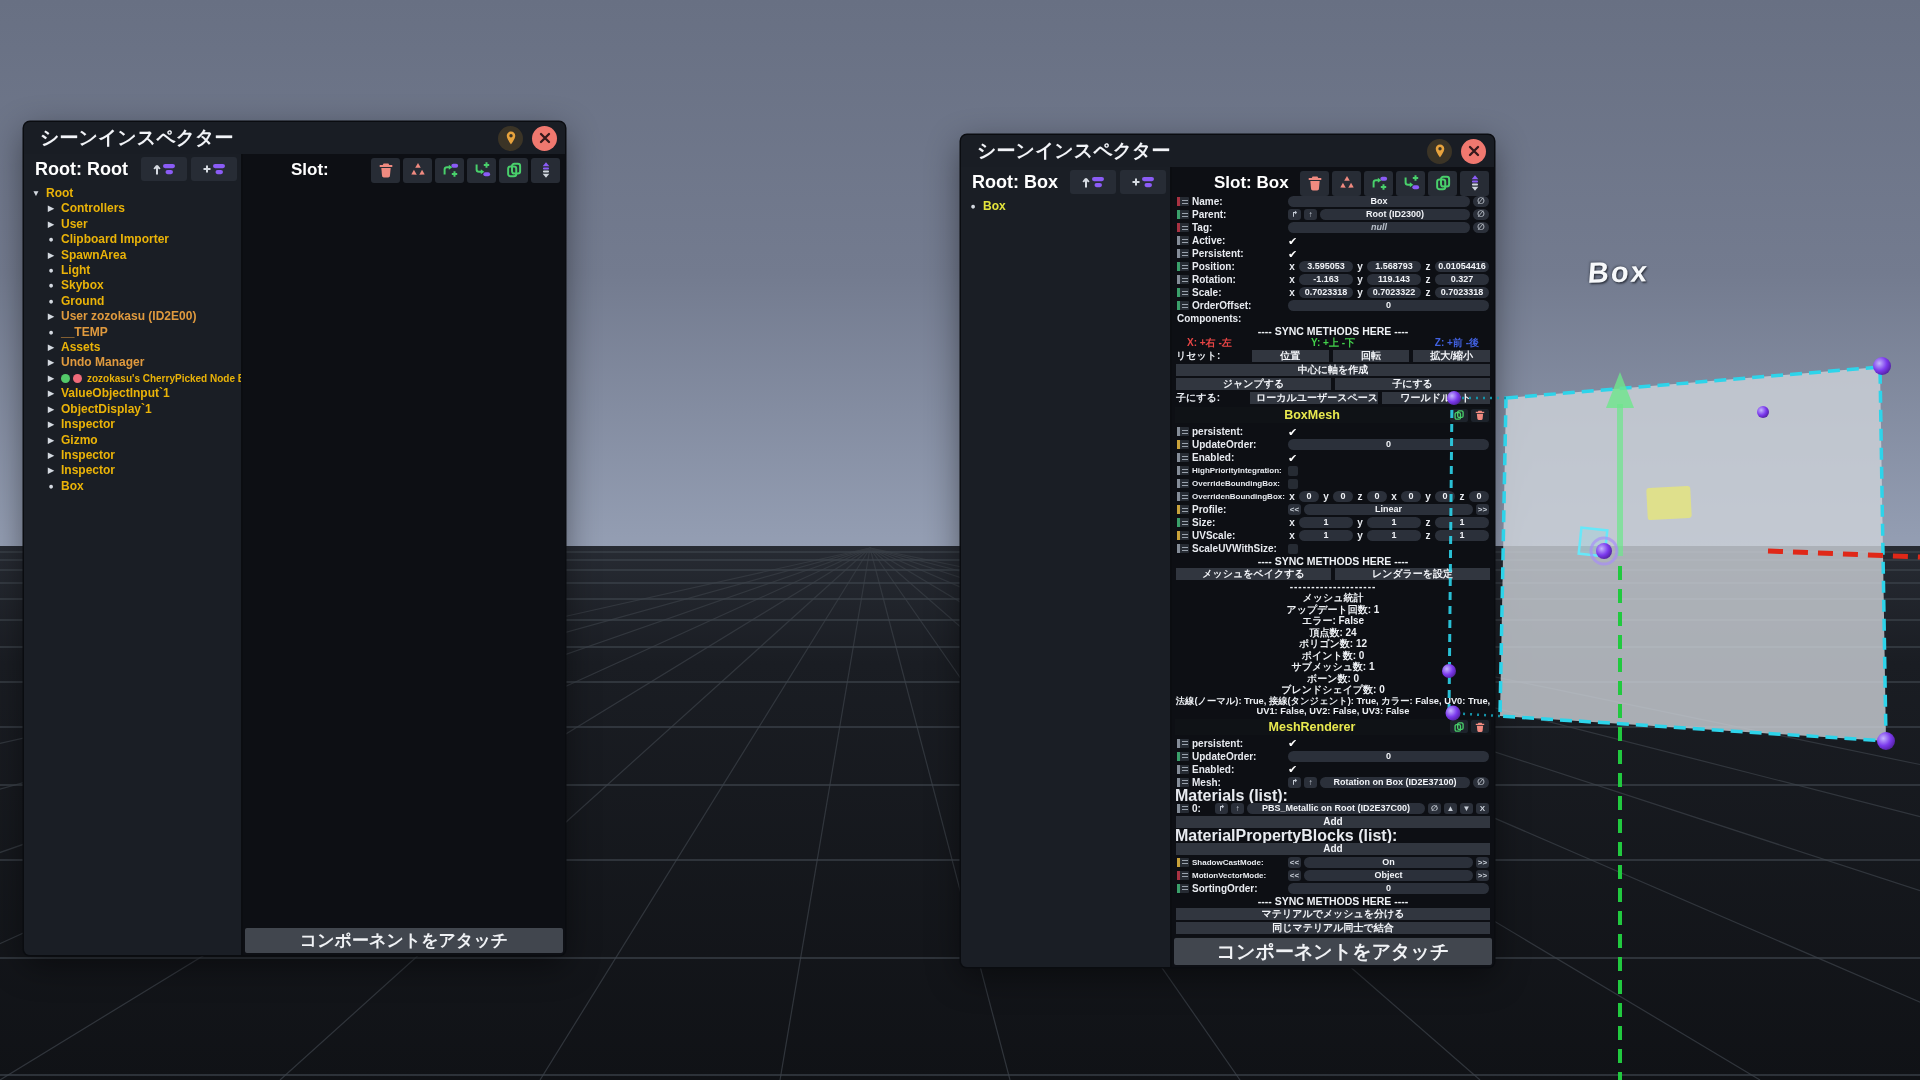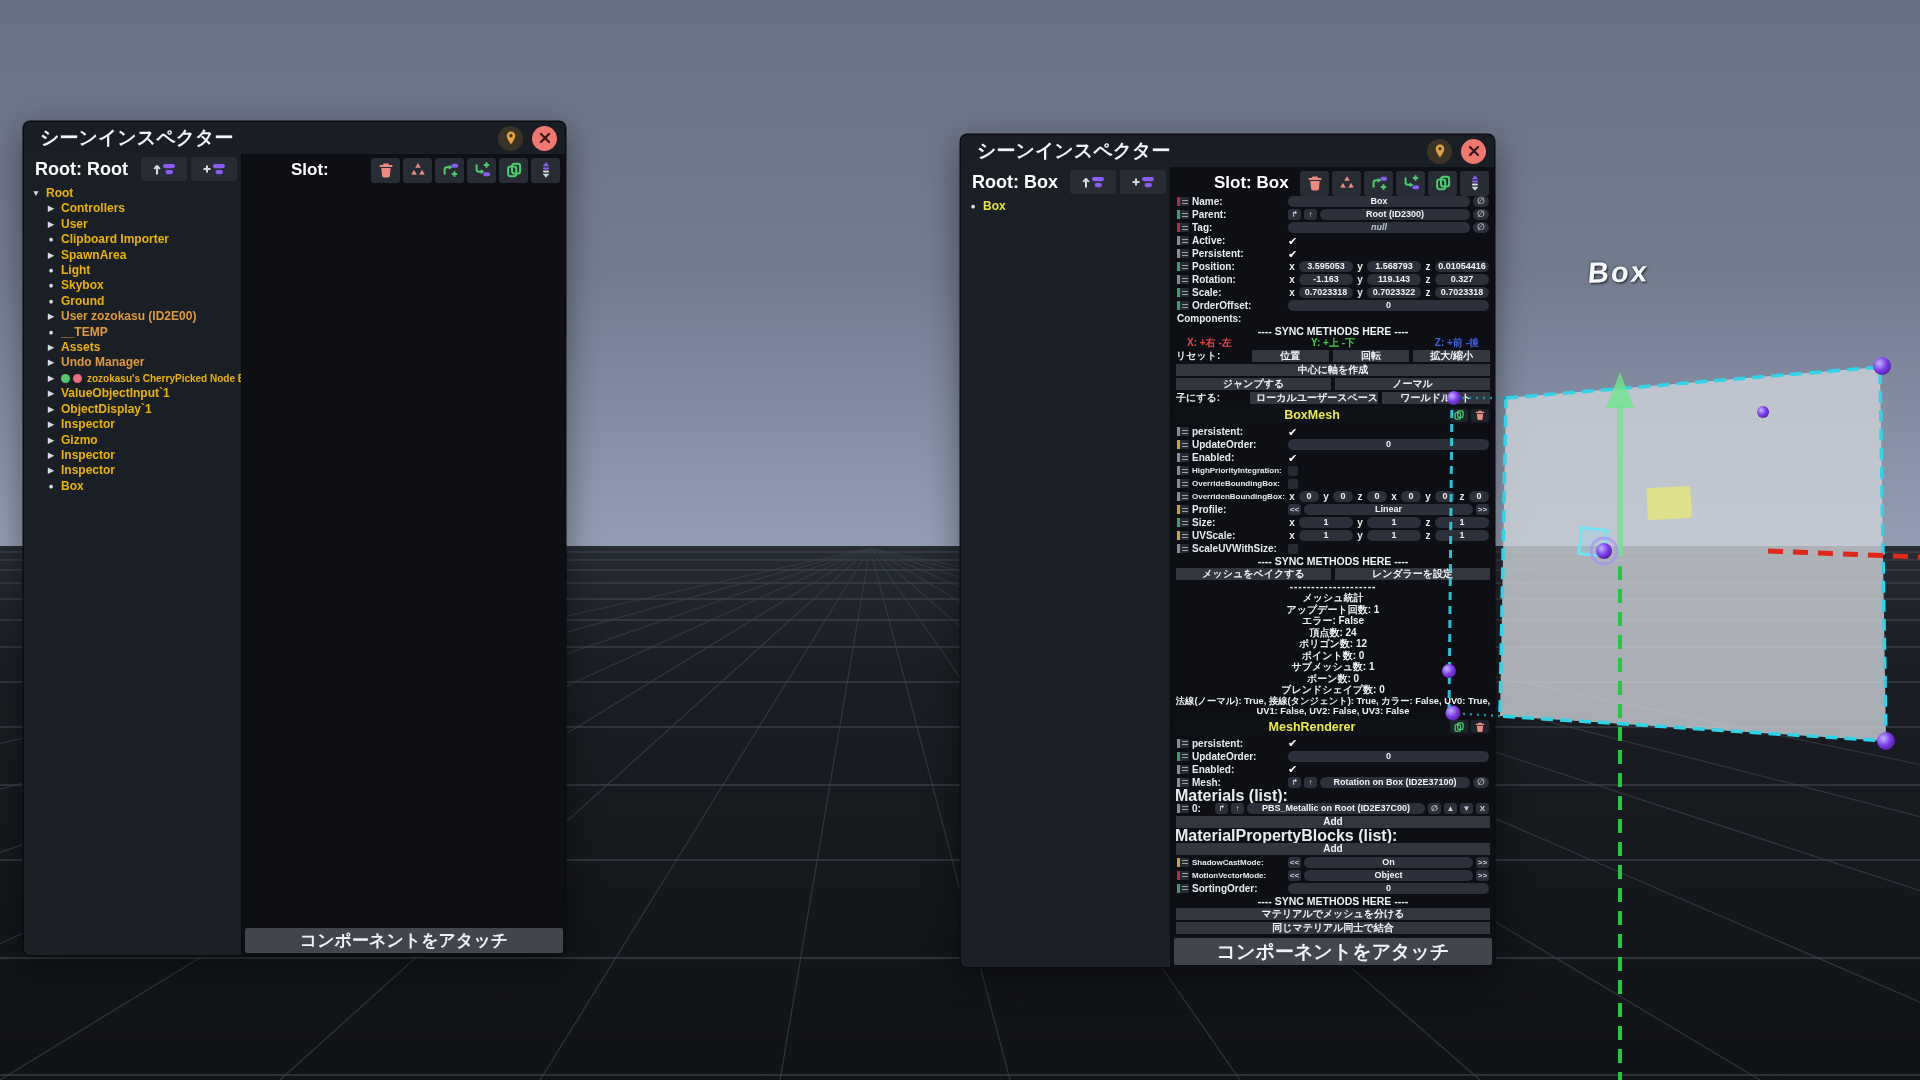--- a/index.html
+++ b/index.html
@@ -527,21 +527,21 @@
             <span class="rlbl" style="flex:0 0 72px;">リセット:</span>
             <span class="jbtn grow">位置</span>
             <span class="jbtn grow">回転</span>
             <span class="jbtn grow">拡大/縮小</span>
           </div>
           <div class="rowb">
             <span class="jbtn grow">中心に軸を作成</span>
           </div>
           <div class="rowb">
             <span class="jbtn grow">ジャンプする</span>
-            <span class="jbtn grow">ノーマル</span>
+            <span class="jbtn grow">子にする</span>
           </div>
           <div class="rowb">
             <span class="rlbl" style="flex:0 0 70px;">子にする:</span>
             <span class="jbtn" style="flex:1.2;">ローカルユーザースペース</span>
             <span class="jbtn grow">ワールドルート</span>
           </div>
 
           <div class="comphdr">
             <span class="compname">BoxMesh</span>
             <span class="chbtn">

